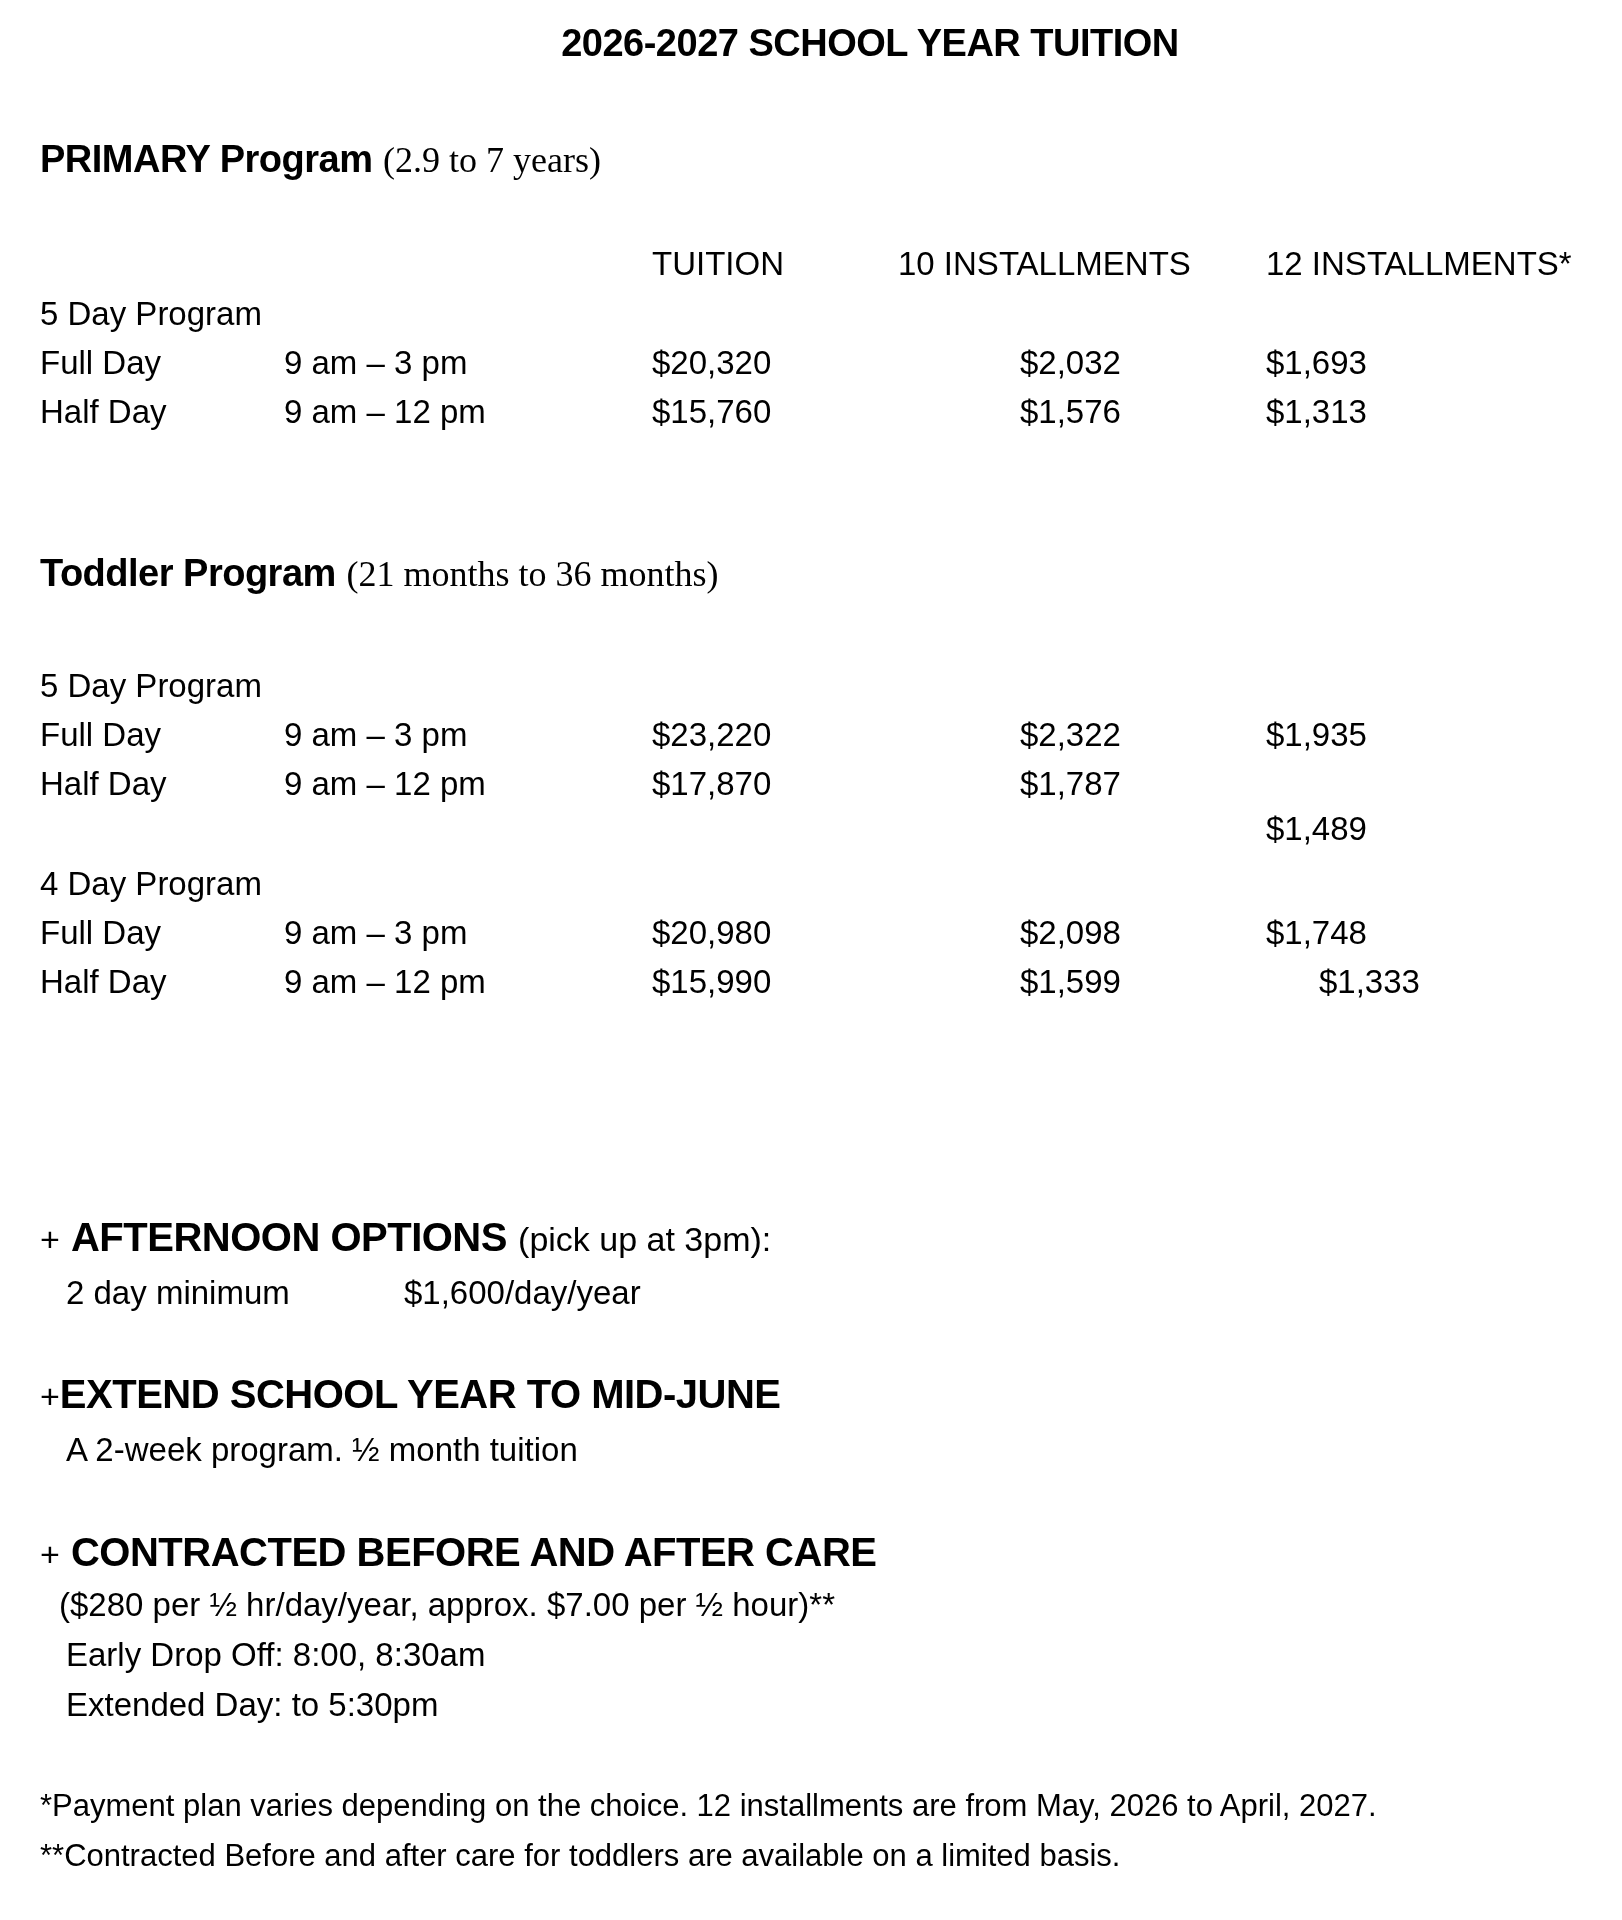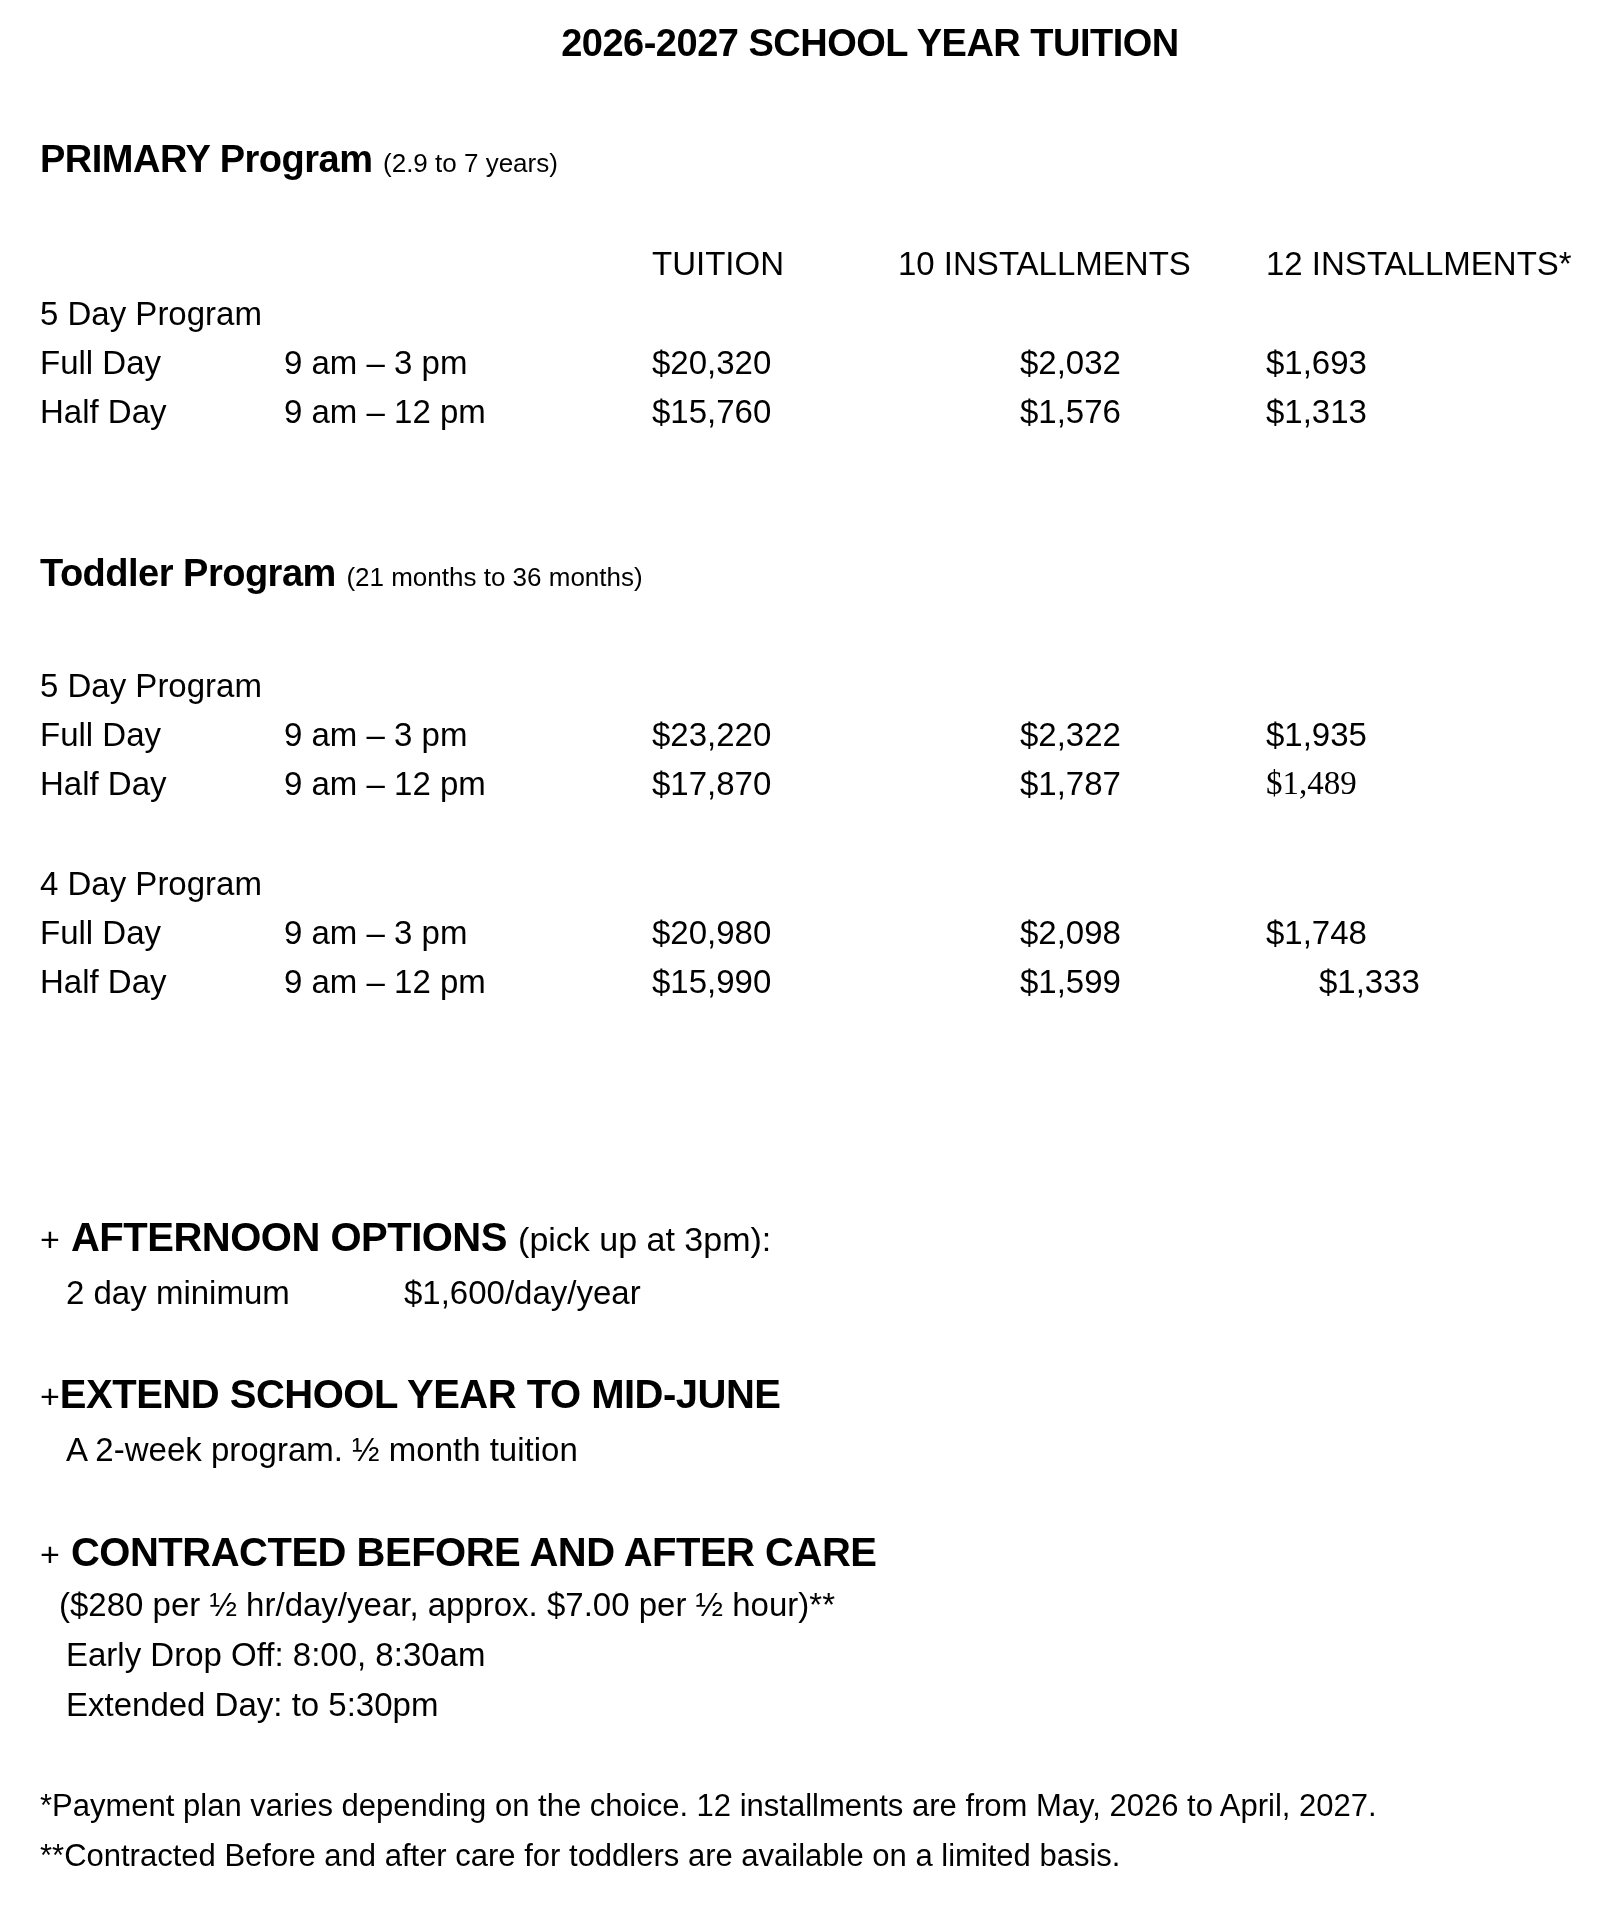--- a/index.html
+++ b/index.html
@@ -15,21 +15,21 @@
       font-family: "Liberation Sans", sans-serif;
       color: #000000;
     }
     .abs { position: absolute; white-space: nowrap; }
     .title {
       left: 0; width: 1740px; text-align: center;
       top: 22px; font-size: 38px; font-weight: bold; letter-spacing: -0.5px;
     }
     .sec-head { left: 40px; font-size: 38px; }
     .sec-head b { font-weight: bold; letter-spacing: -0.5px; }
-    .sec-head .sub { font-size: 26px; font-weight: normal; }
+    .sec-head .sub { font-size: 36px; font-weight: normal; font-family: Liberation Serif, serif; }
     .txt { font-size: 33px; }
     .col-h { font-size: 33px; top: 245px; text-align: right; }
     .c-name { left: 40px; }
     .c-time { left: 284px; }
     .c-tuit { left: 652px; }
     .c-i10 { left: 1020px; }
     .c-i12 { left: 1266px; }
     .c-i12.shift { left: 1274px; margin-left: 45px; }
     .opt-head { left: 40px; font-size: 40px; }
     .opt-head b { font-weight: bold; letter-spacing: -0.5px; }
@@ -82,21 +82,21 @@
   <div class="abs txt c-time" style="top:716px;">9 am – 3 pm</div>
   <div class="abs txt c-tuit" style="top:716px;">$23,220</div>
   <div class="abs txt c-i10" style="top:716px;">$2,322</div>
   <div class="abs txt c-i12" style="top:716px;">$1,935</div>
 </div>
 <div>
   <div class="abs txt c-name" style="top:765px;">Half Day</div>
   <div class="abs txt c-time" style="top:765px;">9 am – 12 pm</div>
   <div class="abs txt c-tuit" style="top:765px;">$17,870</div>
   <div class="abs txt c-i10" style="top:765px;">$1,787</div>
-  <div class="abs txt c-i12" style="top:765px;font-family:Liberation Serif, serif;">$1,489</div>
+  <div class="abs txt c-i12" style="top:810px;">$1,489</div>
 </div>
 
 <div class="abs txt c-name" style="top:865px;">4 Day Program</div>
 
 <div>
   <div class="abs txt c-name" style="top:914px;">Full Day</div>
   <div class="abs txt c-time" style="top:914px;">9 am – 3 pm</div>
   <div class="abs txt c-tuit" style="top:914px;">$20,980</div>
   <div class="abs txt c-i10" style="top:914px;">$2,098</div>
   <div class="abs txt c-i12" style="top:914px;">$1,748</div>

